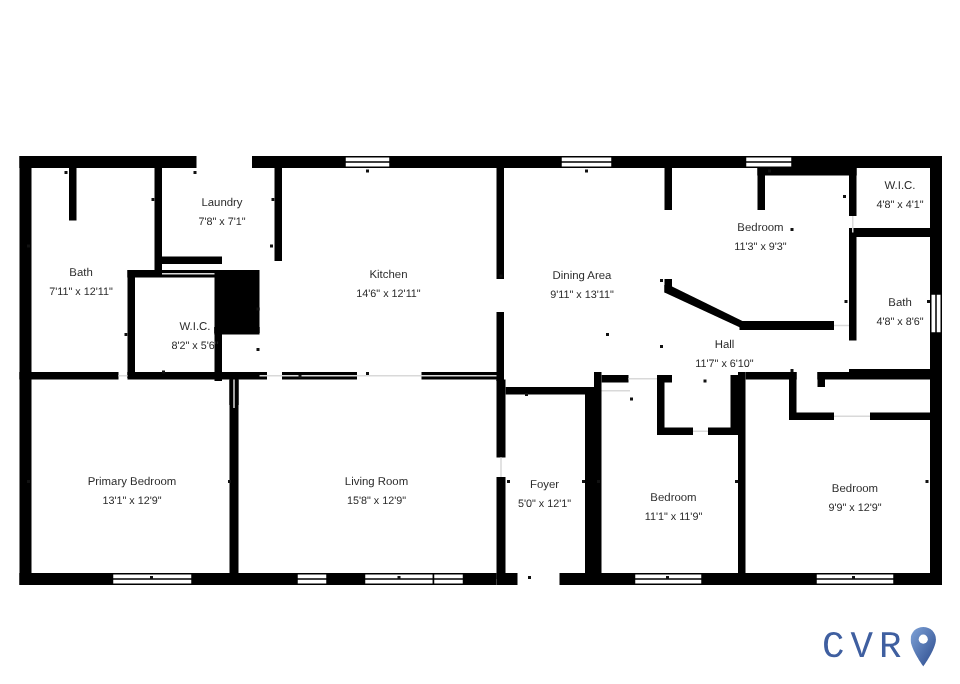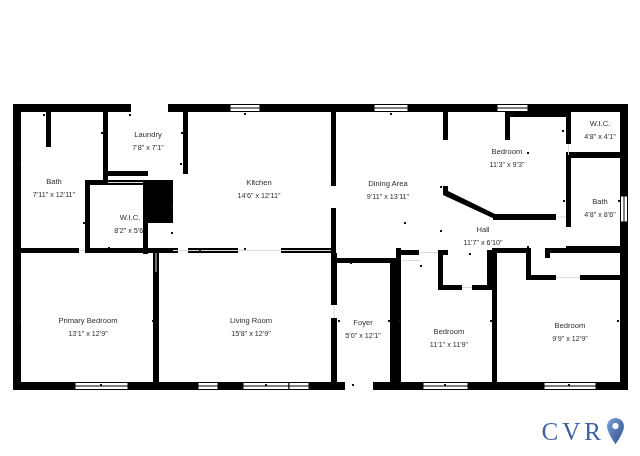--- a/index.html
+++ b/index.html
@@ -48,21 +48,21 @@
   .dot { fill: #111111; }
   .logo-wrap {
     position: absolute;
     right: 14px;
     bottom: 10px;
     display: flex;
     align-items: center;
     height: 30px;
   }
   .logo-text {
-    font-family: Liberation Serif, serif;
+    font-family: Liberation Mono, monospace;
     font-size: 25px;
     letter-spacing: 4px;
     color: #3f5fa0;
     line-height: 1;
     display: inline-block;
   }
   .logo-pin {
     display: inline-block;
     width: 17px;
     height: 27px;

